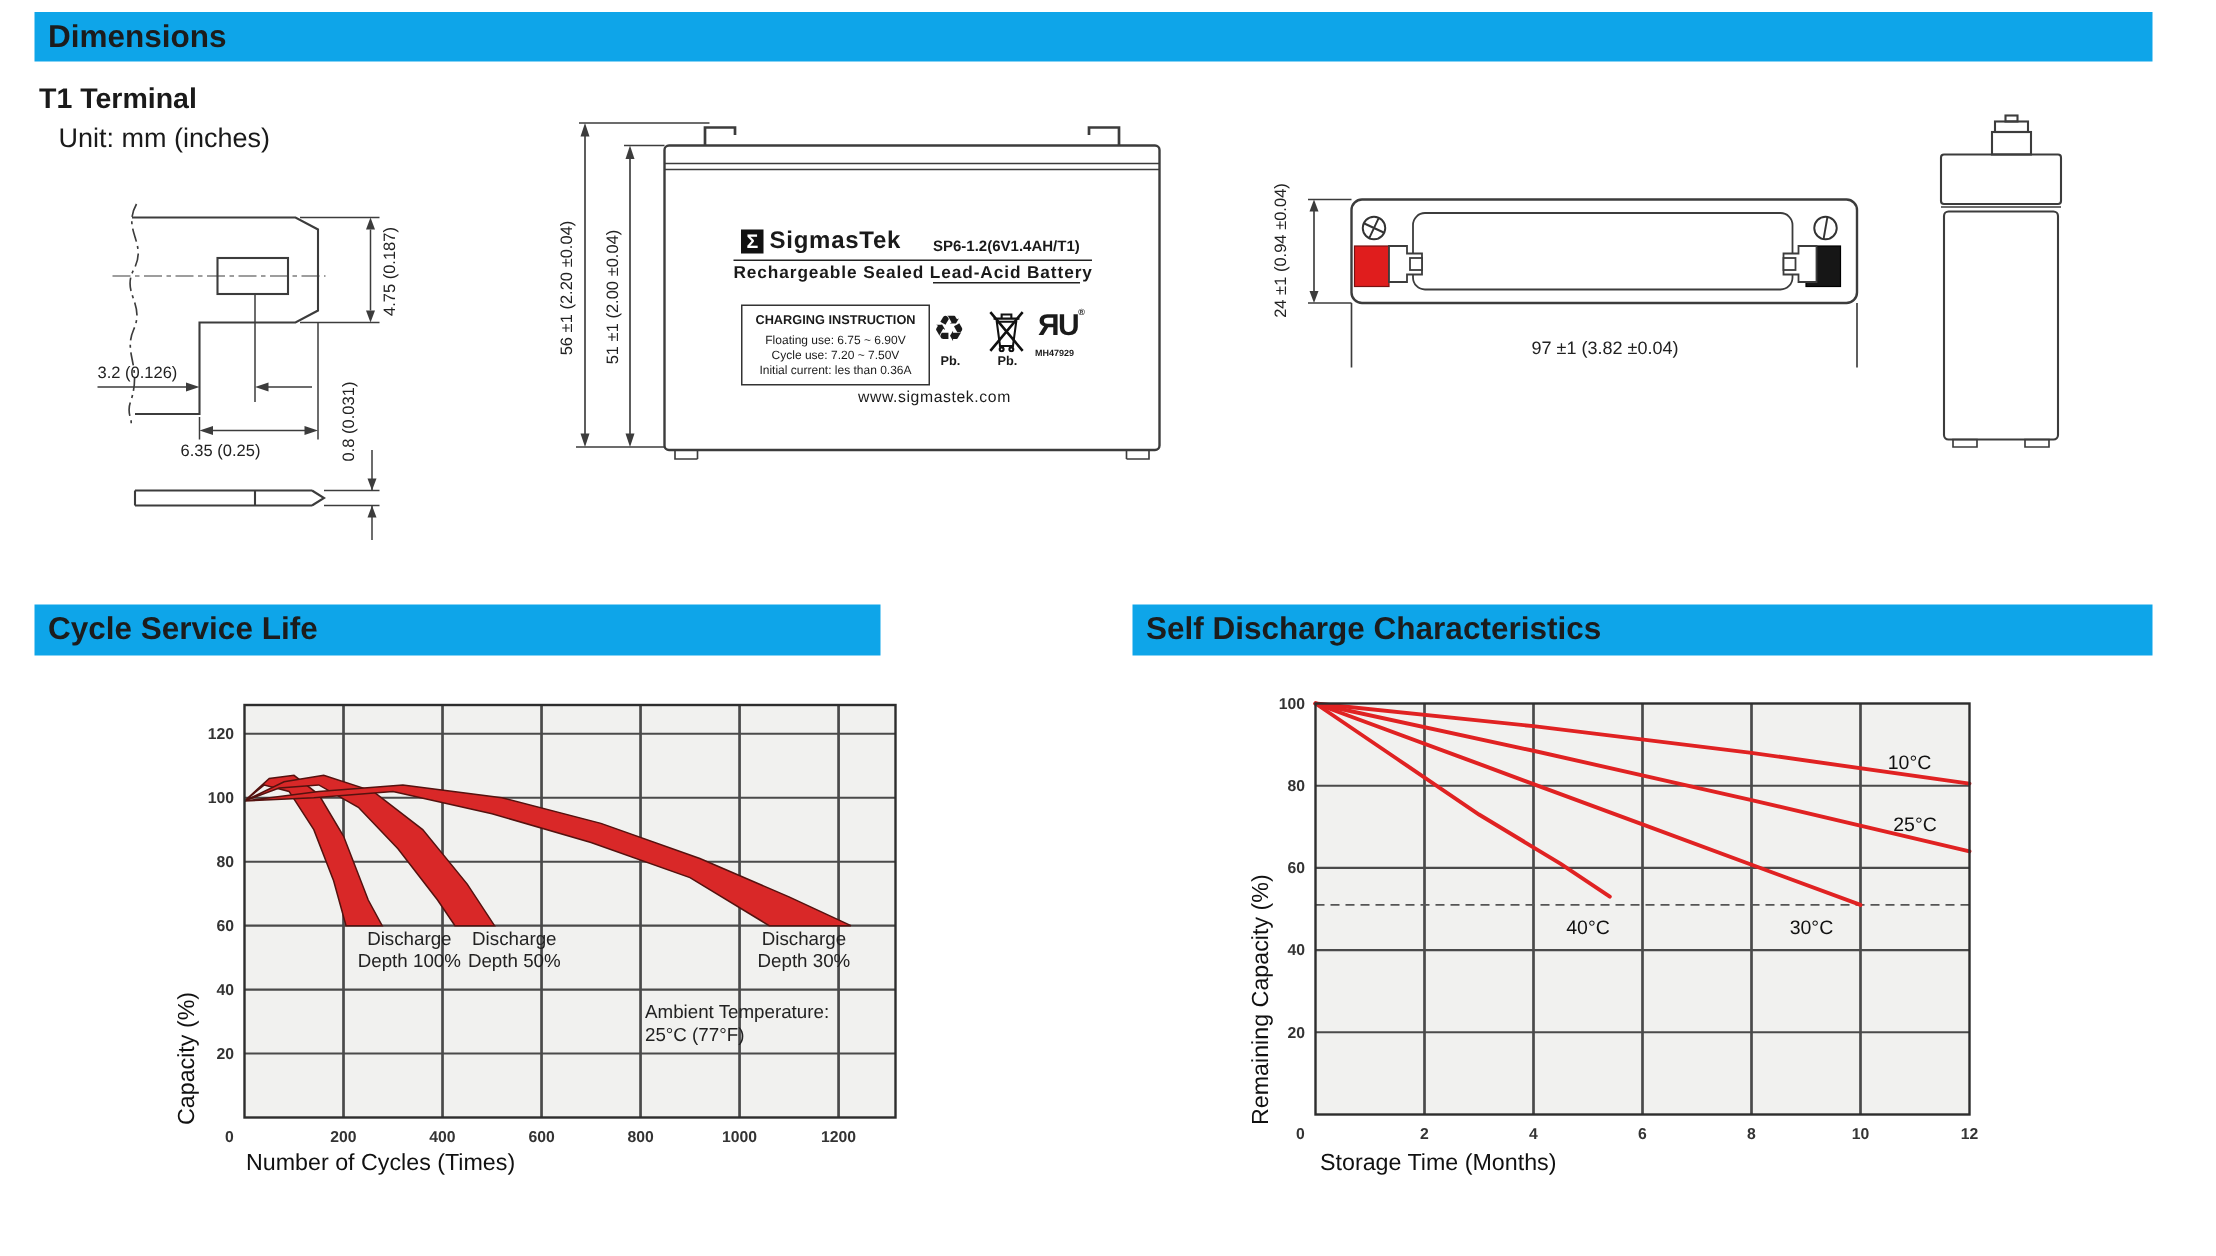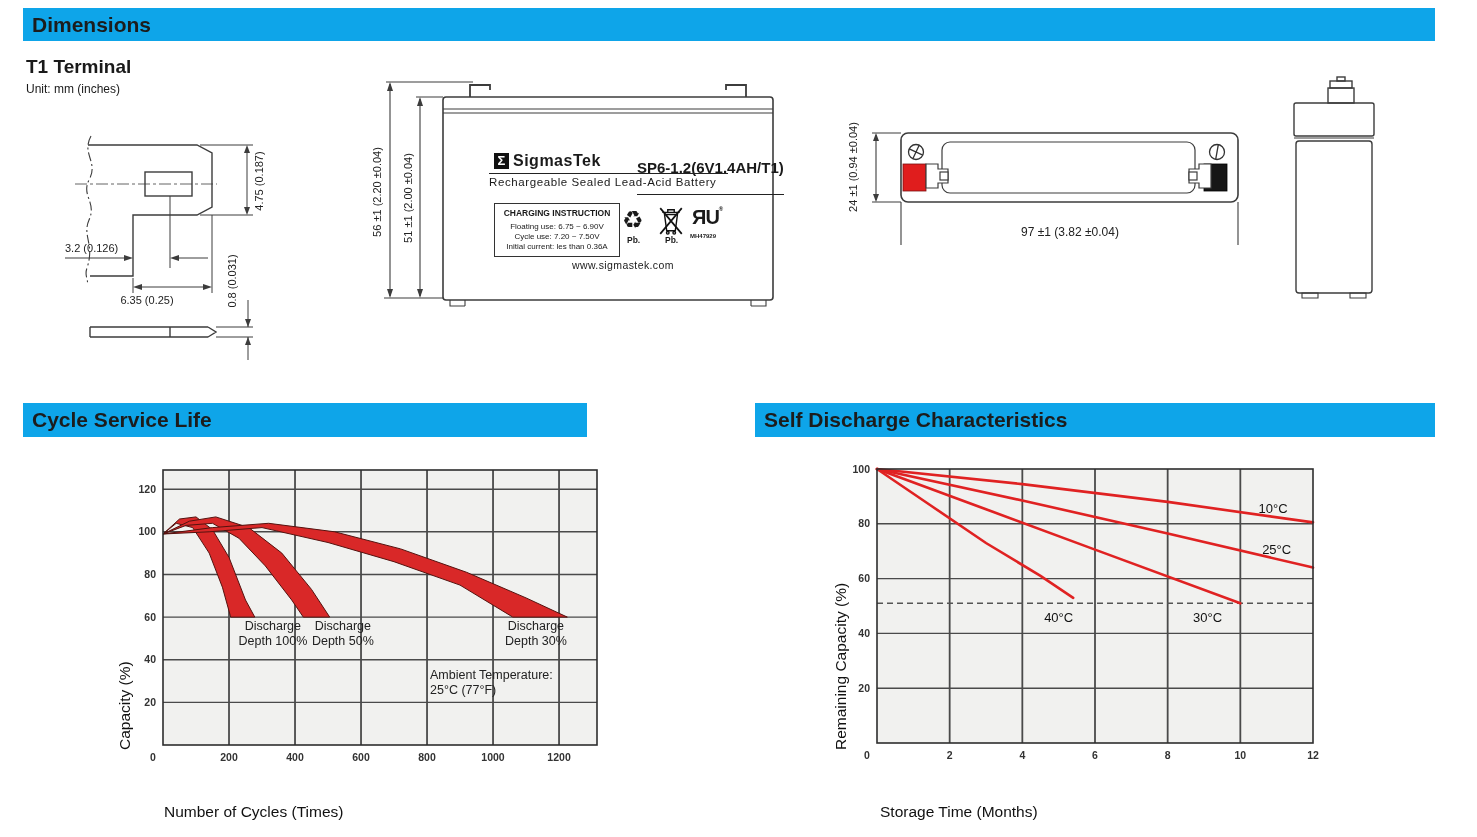--- a/index.html
+++ b/index.html
@@ -2,35 +2,35 @@
 <html><head>
 <meta charset="utf-8">
 <style>
   html,body{margin:0;padding:0;}
   body{width:1477px;height:837px;background:#fff;position:relative;overflow:hidden;
        font-family:"Liberation Sans","DejaVu Sans",sans-serif;color:#1a1a1a;}
   .abs{position:absolute;}
   .section-bar{position:absolute;height:33px;background:#0ea5e9;line-height:33px;
                padding-left:9px;font-size:21px;font-weight:bold;color:#1c1c1c;box-sizing:border-box;}
   .subhead-bold{position:absolute;font-size:19px;font-weight:bold;}
-  .subhead{position:absolute;font-size:12px;}
+  .subhead{position:absolute;font-size:18px;margin-left:13px;}
   svg text{font-family:"Liberation Sans","DejaVu Sans",sans-serif;}
   .chart-host{position:absolute;width:600px;height:350px;}
   .vtitle{position:absolute;transform-origin:0 0;transform:rotate(-90deg);
           font-size:15.5px;color:#111;white-space:nowrap;}
-  .htitle{position:absolute;font-size:15.5px;color:#111;white-space:nowrap;margin-top:36px;}
+  .htitle{position:absolute;font-size:15.5px;color:#111;white-space:nowrap;}
   
   .front-wrap{position:absolute;left:370px;top:70px;width:420px;height:255px;}
   .front-wrap .lbl{position:absolute;white-space:nowrap;}
   .sigma-box{position:absolute;left:124px;top:83px;width:15px;height:16px;background:#111;
              color:#fff;font-size:13px;font-weight:bold;text-align:center;line-height:16px;}
   .brand{left:143px;top:82px;font-size:16px;font-weight:bold;letter-spacing:.5px;}
-  .model{left:267px;top:89px;font-size:15px;font-weight:bold;border-bottom:1.5px solid #222;padding-bottom:18px;}
+  .model{left:252px;top:89px;font-size:10px;font-weight:bold;border-bottom:1.5px solid #222;padding-bottom:18px;}
   .label-rule{position:absolute;left:119px;top:103px;width:239px;border-top:1.5px solid #222;}
-  .subtitle{left:119px;top:106px;font-size:11.5px;font-weight:normal;letter-spacing:.6px;}
+  .subtitle{left:119px;top:106px;font-size:11.5px;font-weight:bold;letter-spacing:.6px;}
   .chg-box{position:absolute;left:124px;top:133px;width:124px;height:52px;border:1.5px solid #333;
            text-align:center;}
   .chg-title{font-size:8.5px;font-weight:bold;margin-top:4px;}
   .chg-line{font-size:8px;line-height:10px;}
   .chg-gap{height:4px;}
   .website{left:162px;top:189px;font-size:10.5px;letter-spacing:.4px;margin-left:40px;}
   .recycle{left:252px;top:138px;font-size:24px;line-height:24px;}
   .pb-small{font-size:8.5px;font-weight:bold;}
   .ul-mark{left:322px;top:136px;font-size:20px;font-weight:bold;letter-spacing:-1px;}
   .ul-reg{font-size:6px;vertical-align:top;}

